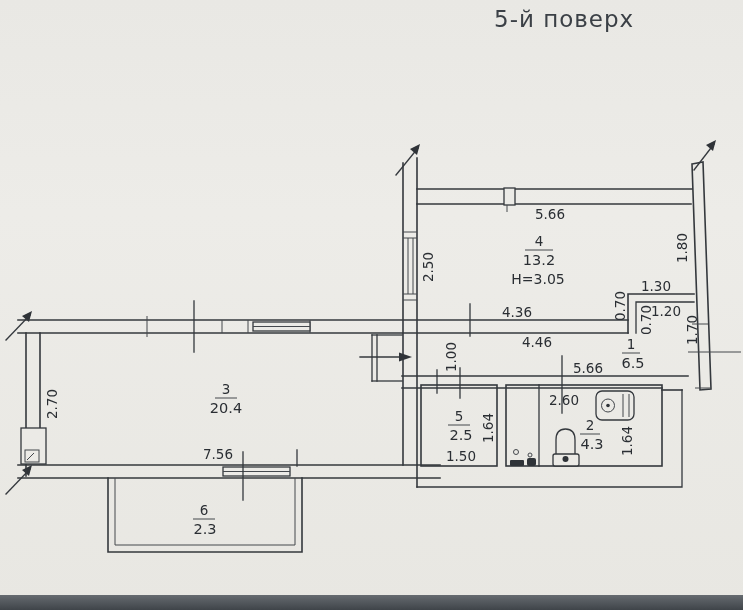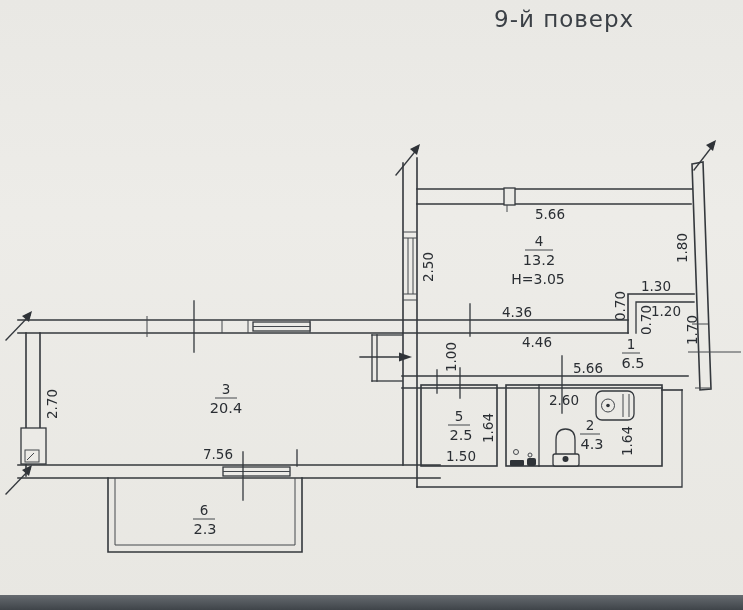--- a/index.html
+++ b/index.html
@@ -20,21 +20,21 @@
   .ra{font-size:14.5px;}
   .hn{font-size:14px;}
   .bottom-bar{position:absolute;left:0;bottom:0;width:743px;height:15px;
         background:linear-gradient(180deg,#666b70,#3f4449);}
 </style>
 </head>
 <body>
 
 <div class="page">
 
-  <div class="title">9-й поверх</div>
+  <div class="title">5-й поверх</div>
 
   <svg width="743" height="610" viewBox="0 0 743 610">
 
     <g>
 
       <line class="w" x1="417" y1="189" x2="697" y2="189"></line>
       <line class="w" x1="417" y1="204" x2="691" y2="204"></line>
 
       <g>
         <rect class="w2 paper" x="504" y="188" width="11" height="17"></rect>

